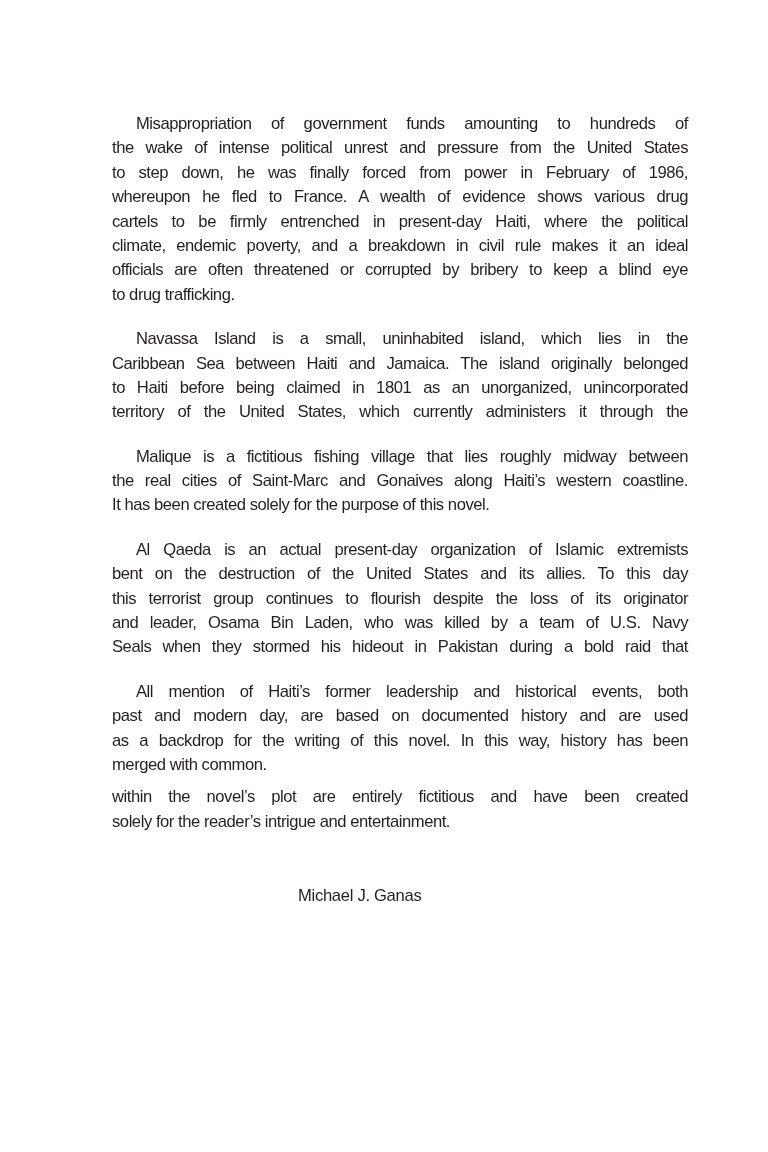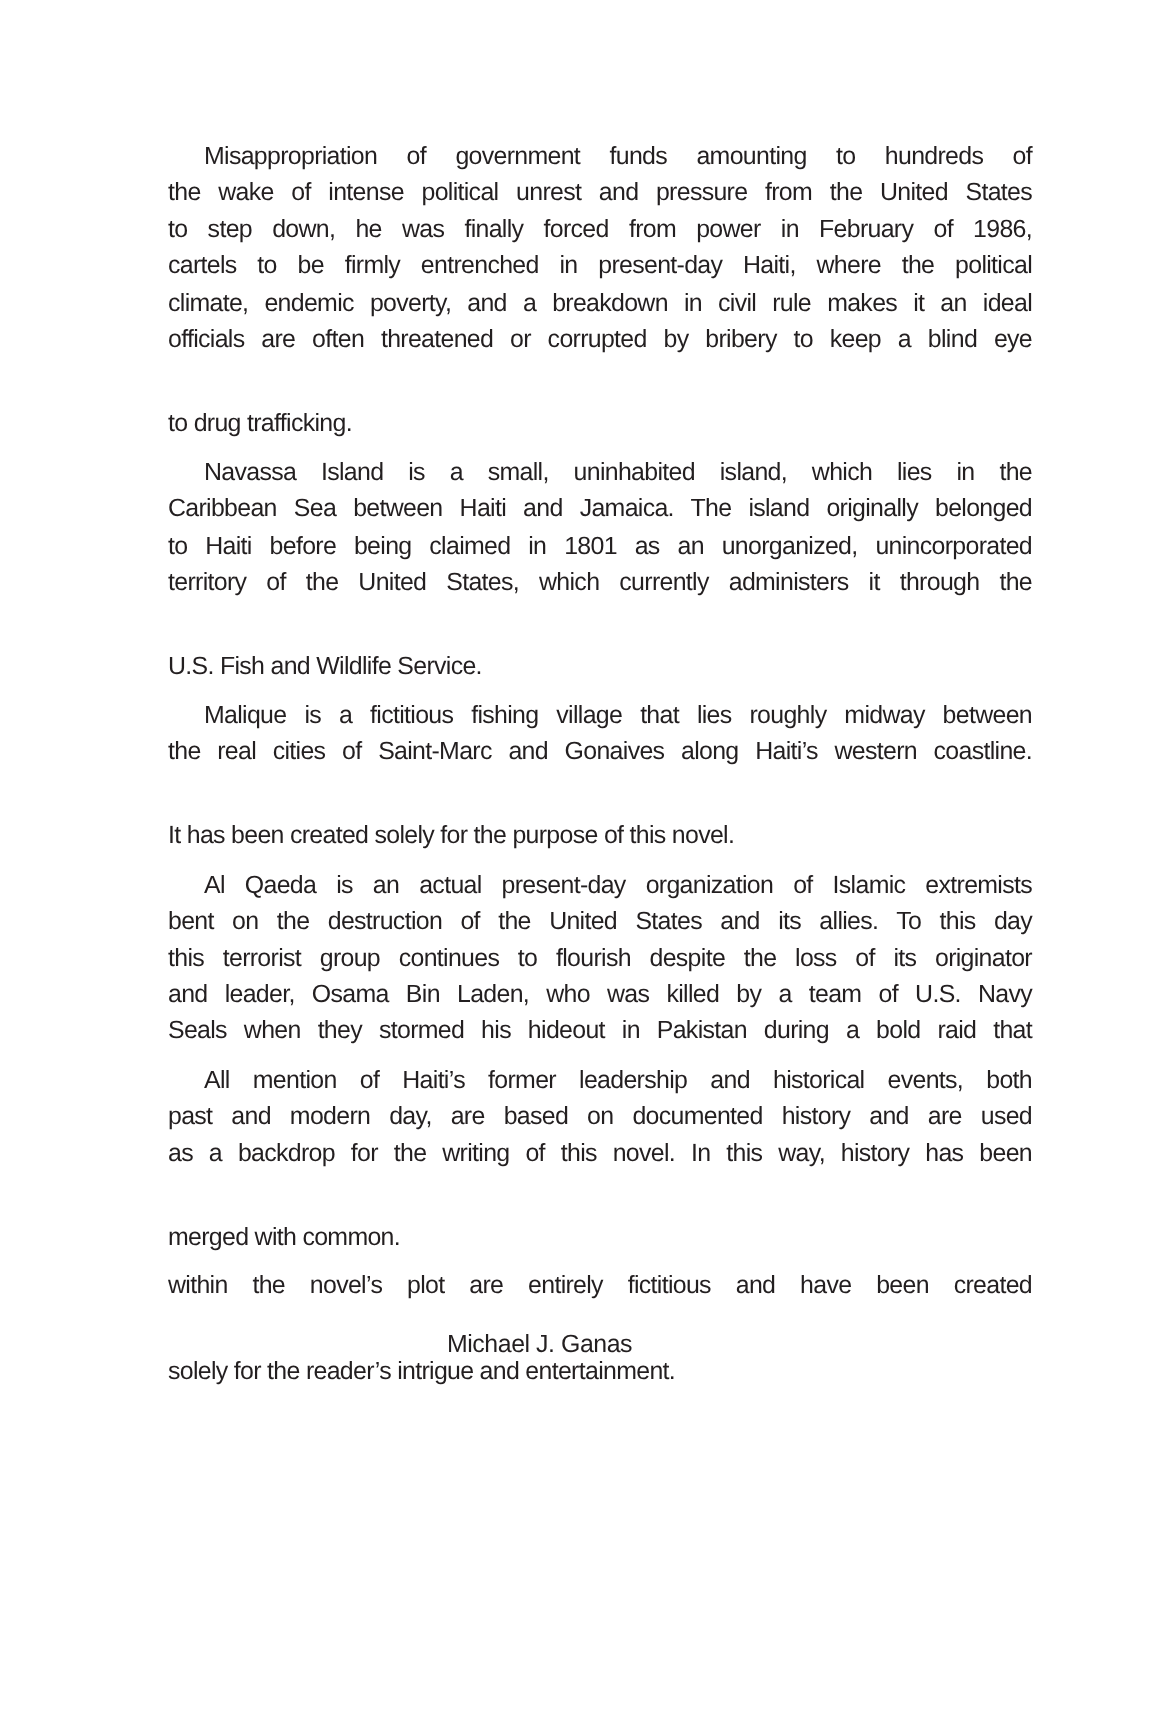--- a/index.html
+++ b/index.html
@@ -6,45 +6,45 @@
     body {
       width: 768px; height: 1152px; background: #ffffff; position: relative; overflow: hidden;
       font-family: "Liberation Sans", sans-serif; color: #231f20;
     }
     .page { position: absolute; left: 112px; top: 92px; width: 576px; }
     .para { margin: 0 0 8px 0; }
     .line {
       display: block; height: 24.4px; line-height: 24.4px; font-size: 16.6px;
       text-align: justify; text-align-last: justify; white-space: nowrap; letter-spacing: -0.45px;
     }
-    .line.first { text-indent: 24px; }
-    .line.last { text-align-last: left; margin-top: 32px; }
+    .line.first { text-indent: 24px; margin-top: 20px; }
+    .line.last { text-align-last: left; }
     .signature {
       position: absolute; left: 298px; top: 886px; font-size: 16.6px; letter-spacing: -0.3px;
     }
   </style>
 </head>
 <body>
 
 <div class="page">
   <div class="para">
     <span class="line first">Misappropriation of government funds amounting to hundreds of</span>
     <span class="line">the wake of intense political unrest and pressure from the United States</span>
     <span class="line">to step down, he was finally forced from power in February of 1986,</span>
+    <span class="line">whereupon he fled to France. A wealth of evidence shows various drug</span>
     <span class="line">cartels to be firmly entrenched in present-day Haiti, where the political</span>
     <span class="line">climate, endemic poverty, and a breakdown in civil rule makes it an ideal</span>
     <span class="line">officials are often threatened or corrupted by bribery to keep a blind eye</span>
     <span class="line last">to drug trafficking.</span>
   </div>
   <div class="para">
     <span class="line first">Navassa Island is a small, uninhabited island, which lies in the</span>
     <span class="line">Caribbean Sea between Haiti and Jamaica. The island originally belonged</span>
     <span class="line">to Haiti before being claimed in 1801 as an unorganized, unincorporated</span>
     <span class="line">territory of the United States, which currently administers it through the</span>
-    <span class="line last">U.S. Fish and Wildlife Service.</span>
   </div>
   <div class="para">
     <span class="line first">Malique is a fictitious fishing village that lies roughly midway between</span>
     <span class="line">the real cities of Saint-Marc and Gonaives along Haiti’s western coastline.</span>
     <span class="line last">It has been created solely for the purpose of this novel.</span>
   </div>
   <div class="para">
     <span class="line first">Al Qaeda is an actual present-day organization of Islamic extremists</span>
     <span class="line">bent on the destruction of the United States and its allies. To this day</span>
     <span class="line">this terrorist group continues to flourish despite the loss of its originator</span>

